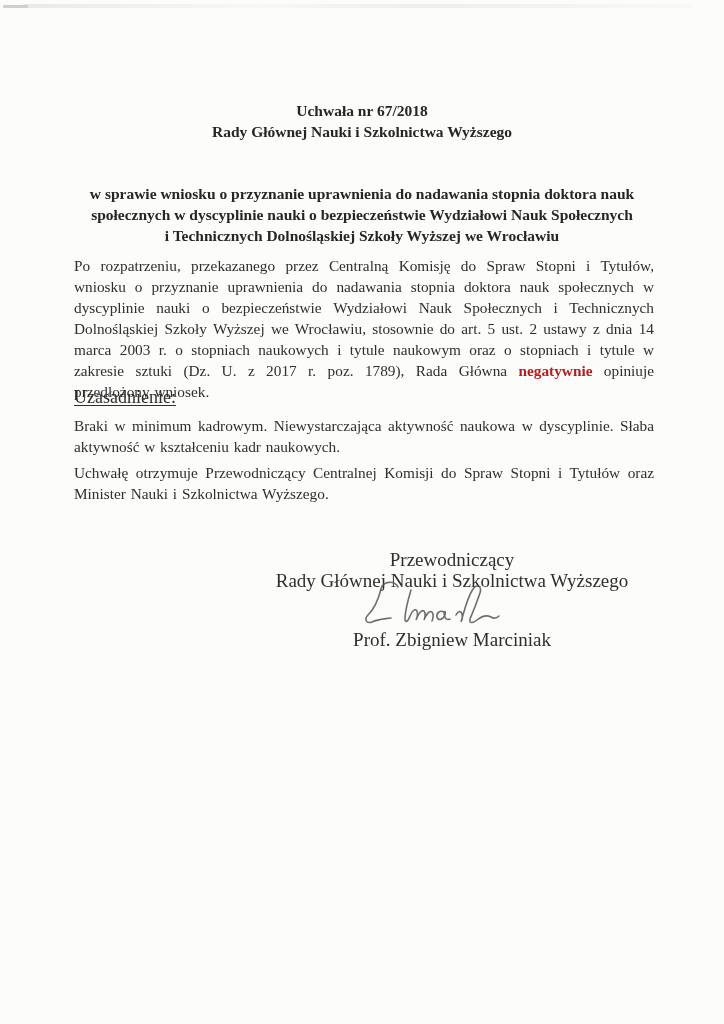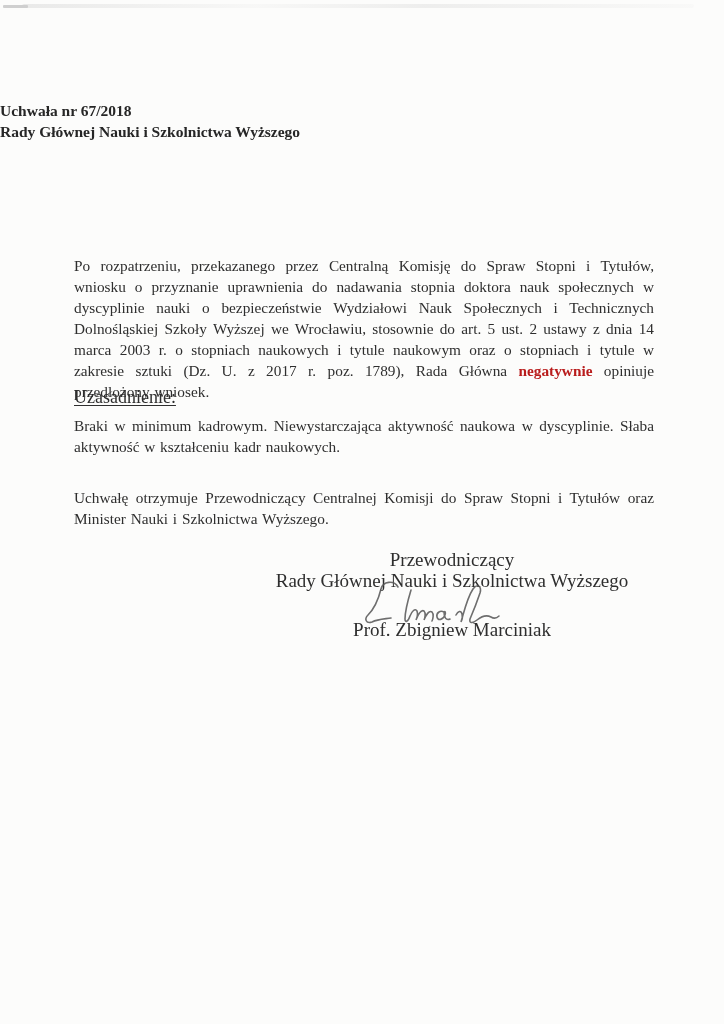--- a/index.html
+++ b/index.html
@@ -31,20 +31,21 @@
     top: 5px; left: 3px;
     width: 25px; height: 3px;
     background: #cfcfcf;
     border-radius: 1px;
   }
   .block { position: absolute; }
   .center-line { white-space: nowrap; }
 
   .title-block {
     top: 100px; left: 0; width: 724px;
+    text-align: center;
     font-weight: bold;
     font-size: 15.5px;
     line-height: 21px;
     color: #262626;
   }
   .subject-block {
     top: 183px; left: 0; width: 724px;
     text-align: center;
     font-weight: bold;
     font-size: 15.5px;
@@ -60,49 +61,54 @@
   }
   .para1 { top: 255px; }
   .uzasadnienie {
     top: 387px; left: 74px;
     font-size: 18px;
     line-height: 21px;
     text-decoration: underline;
     text-underline-offset: 2px;
   }
   .para2 { top: 415px; }
-  .para3 { top: 487px; }
+  .para3 { top: 462px; }
   .emphasis { font-weight: bold; color: #b91c1c; }
 
   .sig-block {
     top: 549px; left: 252px; width: 400px;
     text-align: center;
     font-size: 19px;
     line-height: 21px;
   }
-  .sig-name { margin-top: 28px; }
+  .sig-name { margin-top: 38px; }
   .signature-svg {
     position: absolute;
     top: 578px; left: 354px;
     width: 178px; height: 58px;
   }
 </style>
 </head>
 <body>
 
 <div class="page">
 
   <div class="artifact-top-streak"></div>
   <div class="artifact-left-dash"></div>
 
   <div class="block title-block">
     <div class="center-line">Uchwała nr 67/2018</div>
     <div class="center-line">Rady Głównej Nauki i Szkolnictwa Wyższego</div>
   </div>
 
+  <div class="block subject-block">
+    <div class="center-line">w sprawie wniosku o przyznanie uprawnienia do nadawania stopnia doktora nauk</div>
+    <div class="center-line">społecznych w dyscyplinie nauki o bezpieczeństwie Wydziałowi Nauk Społecznych</div>
+    <div class="center-line">i Technicznych Dolnośląskiej Szkoły Wyższej we Wrocławiu</div>
+  </div>
 
   <div class="block body-para para1"><span>Po rozpatrzeniu, przekazanego przez Centralną Komisję do Spraw Stopni i Tytułów, wniosku o przyznanie uprawnienia do nadawania stopnia doktora nauk społecznych w dyscyplinie nauki o bezpieczeństwie Wydziałowi Nauk Społecznych i Technicznych Dolnośląskiej Szkoły Wyższej we Wrocławiu, stosownie do art. 5 ust. 2 ustawy z dnia 14 marca 2003 r. o stopniach naukowych i tytule naukowym oraz o stopniach i tytule w zakresie sztuki (Dz. U. z 2017 r. poz. 1789), Rada Główna </span><span class="emphasis">negatywnie</span><span> opiniuje przedłożony wniosek.</span></div>
 
   <div class="block uzasadnienie">Uzasadnienie:</div>
 
   <div class="block body-para para2">Braki w minimum kadrowym. Niewystarczająca aktywność naukowa w dyscyplinie. Słaba aktywność w kształceniu kadr naukowych.</div>
 
   <div class="block body-para para3">Uchwałę otrzymuje Przewodniczący Centralnej Komisji do Spraw Stopni i Tytułów oraz Minister Nauki i Szkolnictwa Wyższego.</div>
 
   <div class="block sig-block">

